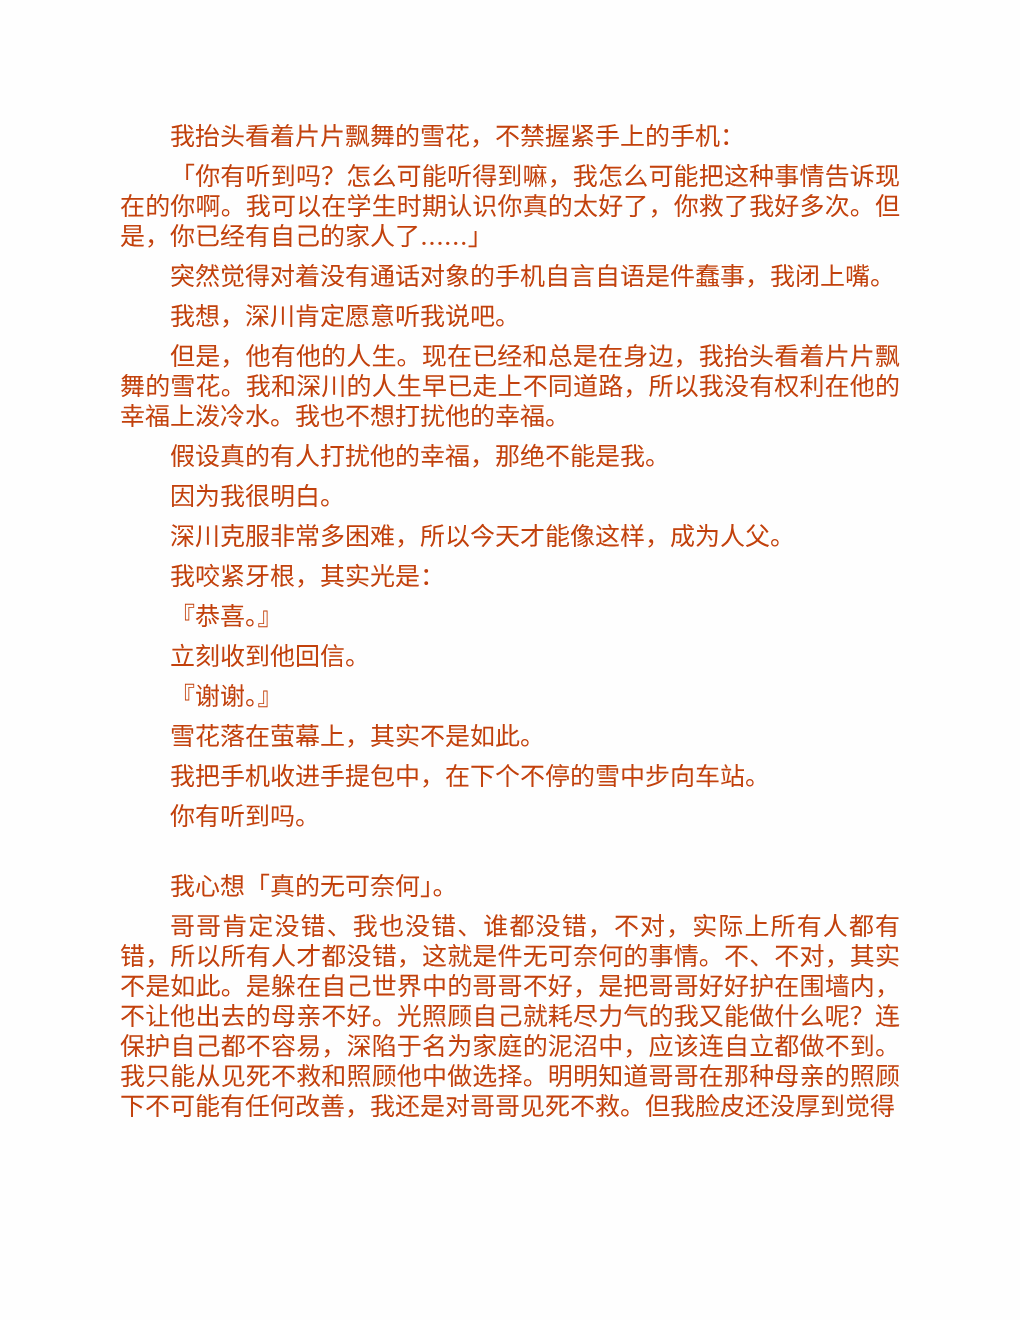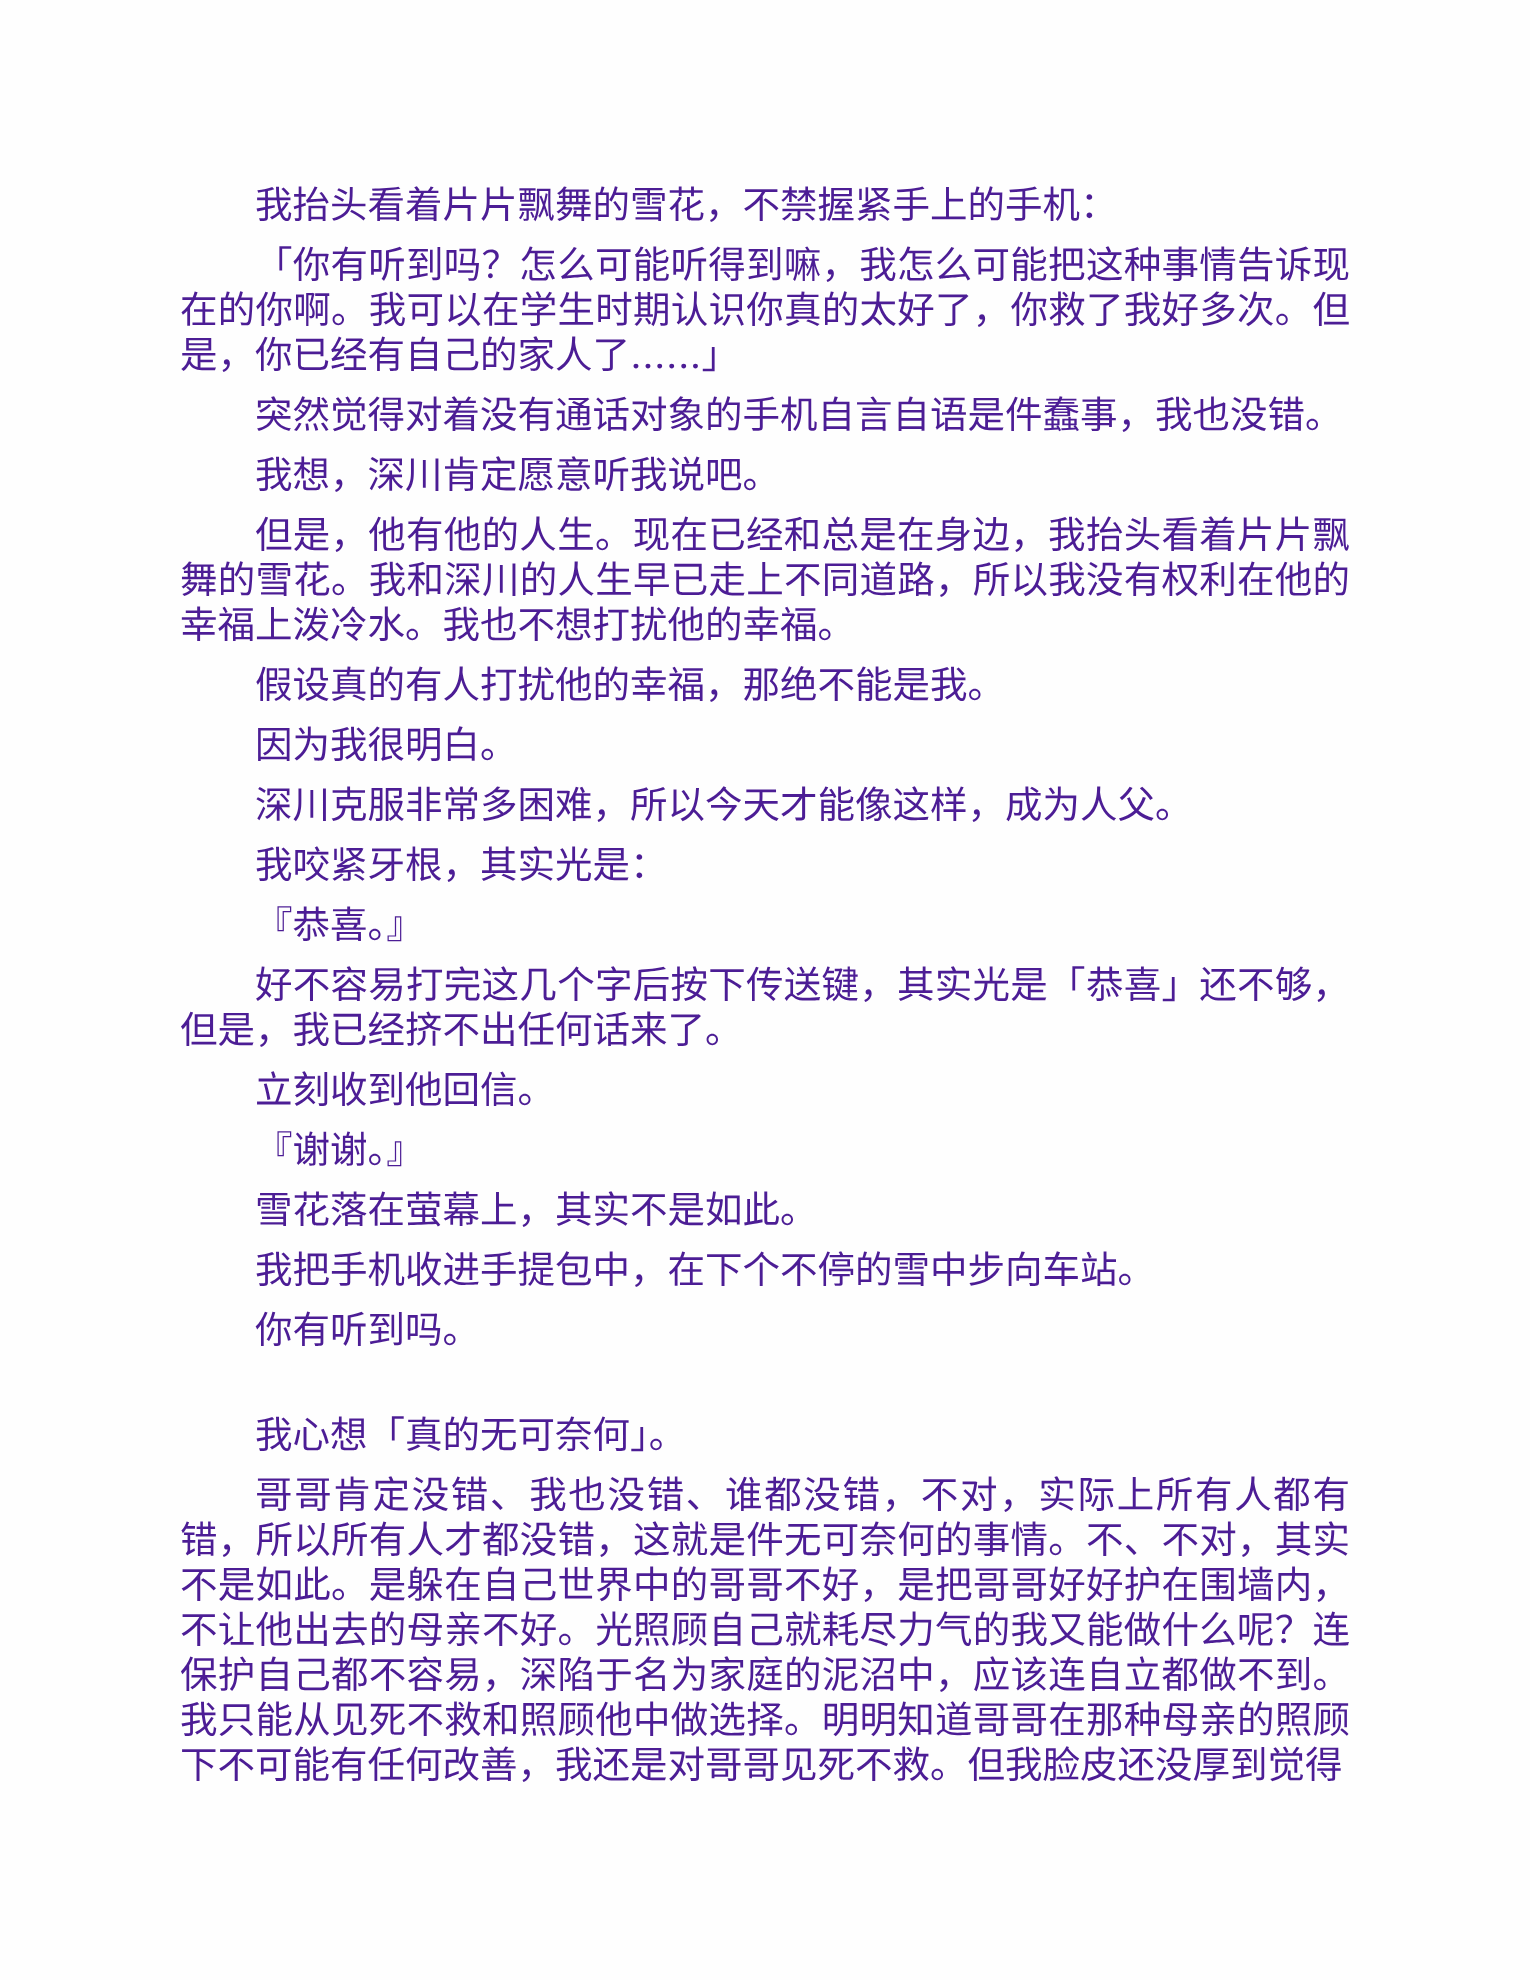--- a/index.html
+++ b/index.html
@@ -17,47 +17,46 @@
     width: 1020px;
     height: 1320px;
     padding: 122px 120px 0 120px;
     background: #fefefe;
     font-family: "DejaVu Serif", "Liberation Serif", serif;
   }
   .para {
     margin: 0 0 10px 0;
     font-size: 25px;
     line-height: 30px;
-    color: #4c1d95;
+    color: #c2410c;
     text-align: justify;
     text-indent: 2em;
     letter-spacing: 0;
     line-break: strict;
     font-weight: 400;
   }
   .section-break {
     height: 20px;
     margin: 0 0 10px 0;
   }
 </style>
 </head>
 <body>
 
 <div class="page">
   <p class="para">我抬头看着片片飘舞的雪花，不禁握紧手上的手机：</p>
   <p class="para">「你有听到吗？怎么可能听得到嘛，我怎么可能把这种事情告诉现在的你啊。我可以在学生时期认识你真的太好了，你救了我好多次。但是，你已经有自己的家人了......」</p>
-  <p class="para">突然觉得对着没有通话对象的手机自言自语是件蠢事，我也没错。</p>
+  <p class="para">突然觉得对着没有通话对象的手机自言自语是件蠢事，我闭上嘴。</p>
   <p class="para">我想，深川肯定愿意听我说吧。</p>
   <p class="para">但是，他有他的人生。现在已经和总是在身边，我抬头看着片片飘舞的雪花。我和深川的人生早已走上不同道路，所以我没有权利在他的幸福上泼冷水。我也不想打扰他的幸福。</p>
   <p class="para">假设真的有人打扰他的幸福，那绝不能是我。</p>
   <p class="para">因为我很明白。</p>
   <p class="para">深川克服非常多困难，所以今天才能像这样，成为人父。</p>
   <p class="para">我咬紧牙根，其实光是：</p>
   <p class="para">『恭喜。』</p>
-  <p class="para">好不容易打完这几个字后按下传送键，其实光是「恭喜」还不够，但是，我已经挤不出任何话来了。</p>
   <p class="para">立刻收到他回信。</p>
   <p class="para">『谢谢。』</p>
   <p class="para">雪花落在萤幕上，其实不是如此。</p>
   <p class="para">我把手机收进手提包中，在下个不停的雪中步向车站。</p>
   <p class="para">你有听到吗。</p>
   <div class="section-break"></div>
   <p class="para">我心想「真的无可奈何」。</p>
   <p class="para">哥哥肯定没错、我也没错、谁都没错，不对，实际上所有人都有错，所以所有人才都没错，这就是件无可奈何的事情。不、不对，其实不是如此。是躲在自己世界中的哥哥不好，是把哥哥好好护在围墙内，不让他出去的母亲不好。光照顾自己就耗尽力气的我又能做什么呢？连保护自己都不容易，深陷于名为家庭的泥沼中，应该连自立都做不到。我只能从见死不救和照顾他中做选择。明明知道哥哥在那种母亲的照顾下不可能有任何改善，我还是对哥哥见死不救。但我脸皮还没厚到觉得</p>
 </div>
 

